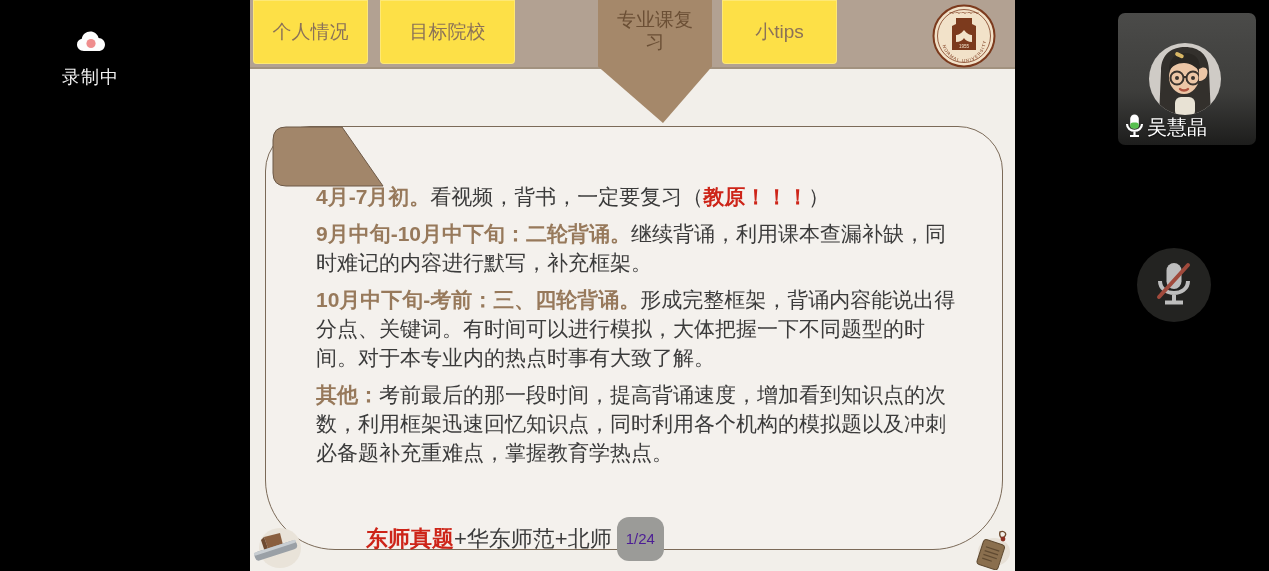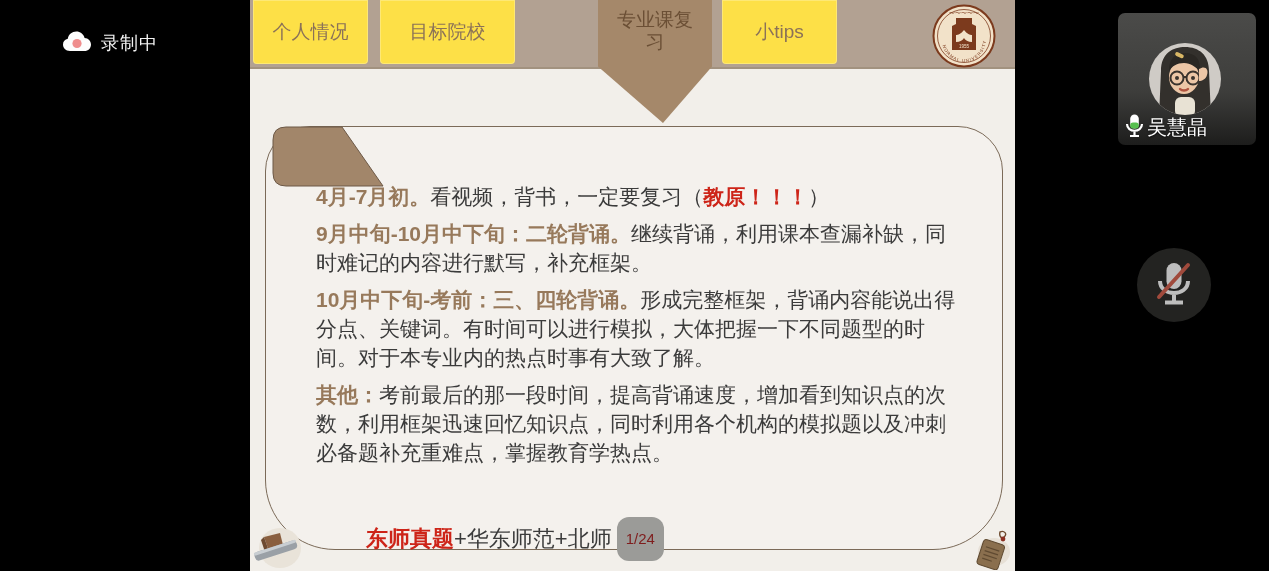--- a/index.html
+++ b/index.html
@@ -1,21 +1,21 @@
 <!DOCTYPE html>
 <html><head>
 <meta charset="utf-8">
 <style>
   * { margin:0; padding:0; box-sizing:border-box; }
   html,body { width:1269px; height:571px; background:#000; overflow:hidden;
               font-family:"Liberation Sans", sans-serif; }
   .stage { position:absolute; left:0; top:0; width:1269px; height:571px; background:#000; }
 
   
-  .recording { position:absolute; left:62px; top:30px; display:flex; align-items:center; gap:9px; }
+  .recording { position:absolute; left:62px; top:30px; display:flex; align-items:center; gap:9px;flex-direction:column; }
   .recording .label { color:#f2f2f2; font-size:18px; letter-spacing:1px; }
 
   
   .slide { position:absolute; left:250px; top:0; width:765px; height:571px; background:#f2efea; }
   .tab-strip { position:absolute; left:0; top:0; width:765px; height:69px; background:#b2a192;
                border-bottom:2px solid #a2927f; }
   .tab { position:absolute; top:0; height:64px; background:#fde047;
          display:flex; align-items:center; justify-content:center;
          color:#8b7258; font-size:19px; text-align:center;
          border-radius:0 0 4px 4px; box-shadow:inset 0 0 0 1px rgba(255,255,255,.25); }
@@ -40,21 +40,21 @@
 
   .paras { position:absolute; left:50px; top:55px; width:648px;
            font-size:21px; line-height:29px; color:#3b3b3b; }
   .paras p { margin-bottom:8px; }
   .seg-head { color:#97795b; font-weight:bold; }
   .seg-red  { color:#cd2418; font-weight:bold; }
 
   .bubble-footer { position:absolute; left:100px; top:390px; font-size:22px; color:#3b3b3b;
                    display:flex; align-items:center; }
   .footer-red { color:#cd2418; font-weight:bold; }
-  .page-badge { display:inline-block; margin-left:5px; background:#9b9b98; color:#7f1d1d;
+  .page-badge { display:inline-block; margin-left:5px; background:#9b9b98; color:#4c1d95;
                 font-size:15px; line-height:22px; padding:11px 9px; border-radius:12px; }
 
   .chalk-icon { position:absolute; left:-4px; top:521px; z-index:4; }
   .tag-icon   { position:absolute; left:720px; top:530px; z-index:4; }
 
   
   .thumb { position:absolute; left:1118px; top:13px; width:138px; height:132px;
            background:linear-gradient(#4b4b49 0%, #3d3d3b 60%, #1d1d1c 100%);
            border-radius:7px; overflow:hidden; }
   .thumb .avatar { position:absolute; left:29px; top:28px; }

